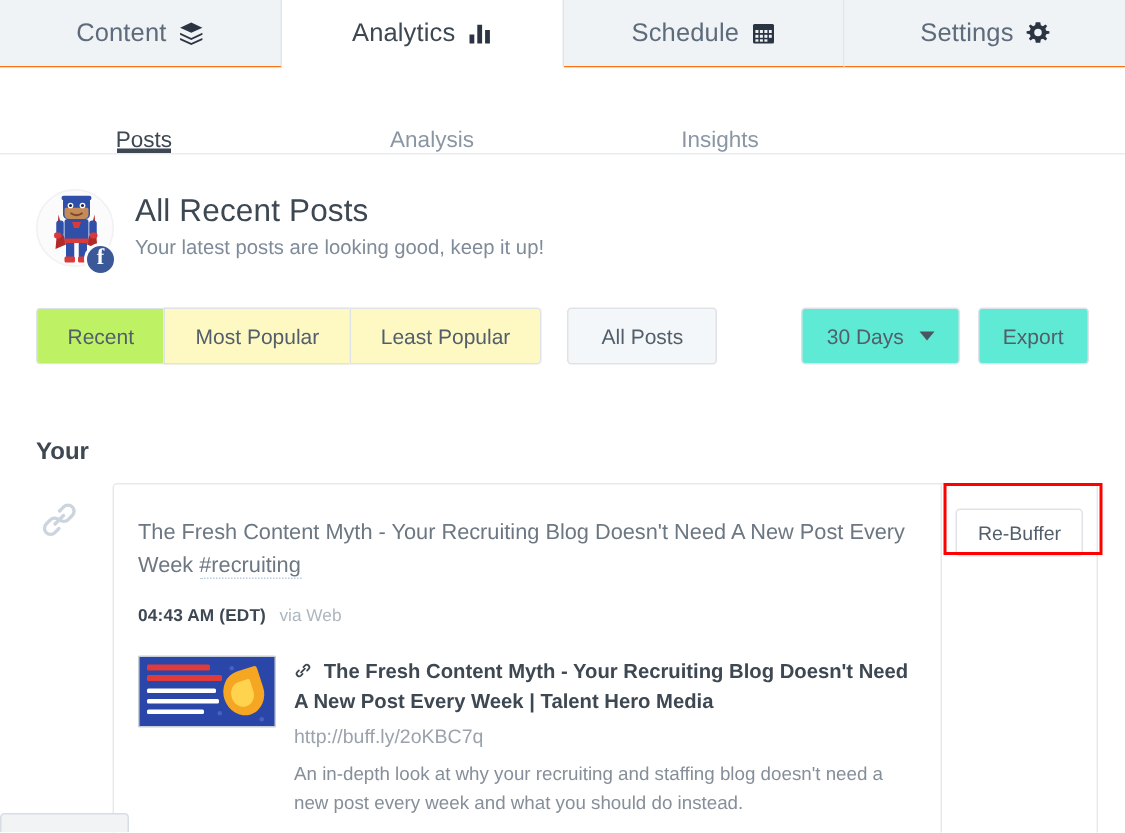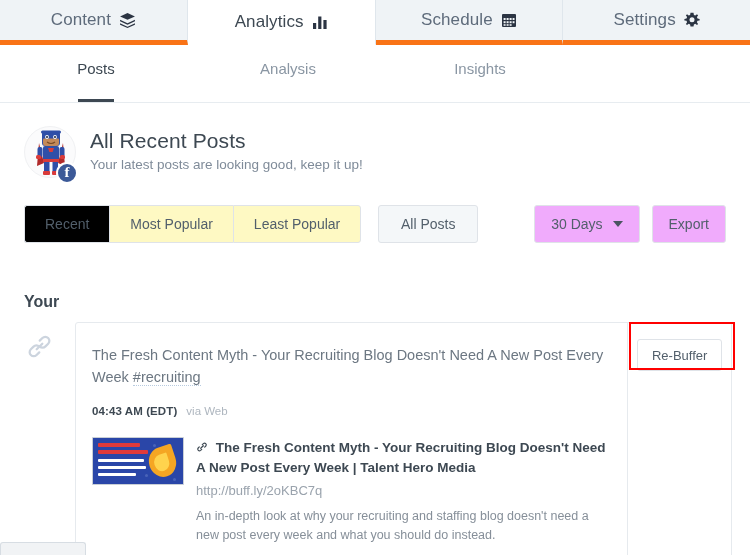--- a/index.html
+++ b/index.html
@@ -18,42 +18,42 @@
     display:flex;
   }
   .topnav-tab {
     flex: 1 1 0;
     display:flex; align-items:center; justify-content:center;
     gap:8px;
     font-size:17px;
     color:#5e6b7b;
     background:#eff3f6;
     border-right:1px solid #dfe6ec;
-    border-bottom:5px solid #f97316;
+    border-bottom:1px solid #f97316;
     height:45px;
     letter-spacing:.1px;
   }
   .topnav-tab:last-child { border-right:none; }
   .topnav-tab.active {
     background:#ffffff;
     color:#3d4852;
     border-bottom:1px solid #ffffff;
   }
   .topnav-tab .ticon { display:flex; align-items:center; color:#2b3443; }
 
   
   .subnav {
     position:absolute; top:45px; left:0; width:750px; height:58px;
     background:#fff;
     border-bottom:1px solid #e7ecf0;
   }
   .subnav-inner { display:flex; height:100%; }
   .subnav-tab {
     width:192px;
-    display:flex; align-items:flex-start; justify-content:center;
+    display:flex; align-items:flex-end; justify-content:center;
     padding-top:15px;
     position:relative;
     font-size:15px;
     color:#8a96a3;
   }
   .subnav-tab.active { color:#3d4852; }
   .subnav-tab.active::after {
     content:"";
     position:absolute; bottom:0; left:50%; transform:translateX(-50%);
     width:36px; height:3px; background:#3d4852;
@@ -92,34 +92,34 @@
     height:38px; padding:0 20px;
     display:flex; align-items:center; justify-content:center;
     font-size:14px; color:#525f6b;
     background:#fef9c3;
     border:1px solid #dfe3e8;
     border-right:none;
     white-space:nowrap;
   }
   .fbtn:first-child { border-radius:3px 0 0 3px; }
   .fbtn:last-child { border-right:1px solid #dfe3e8; border-radius:0 3px 3px 0; }
-  .fbtn.selected { background:#000000; }
+  .fbtn.selected { background:#bef264; }
   .solo-btn {
     position:absolute; left:378px; top:0;
     height:38px; padding:0 22px;
     display:flex; align-items:center; justify-content:center;
     font-size:14px; color:#525f6b;
     background:#f4f7f9; border:1px solid #dfe3e8; border-radius:3px;
   }
   .right-ctrls { position:absolute; right:24px; top:0; display:flex; gap:12px; }
   .rbtn {
     height:38px; padding:4px 16px;
     display:flex; align-items:center; justify-content:center; gap:10px;
     font-size:14px; color:#525f6b;
-    background:#f0abfc; border:1px solid #dfe3e8; border-radius:3px;
+    background:#5eead4; border:1px solid #dfe3e8; border-radius:3px;
     white-space:nowrap;
   }
   .caret {
     width:0;height:0;
     border-left:5px solid transparent;border-right:5px solid transparent;
     border-top:6px solid #4a5561;
   }
 
   
   .today-label {

